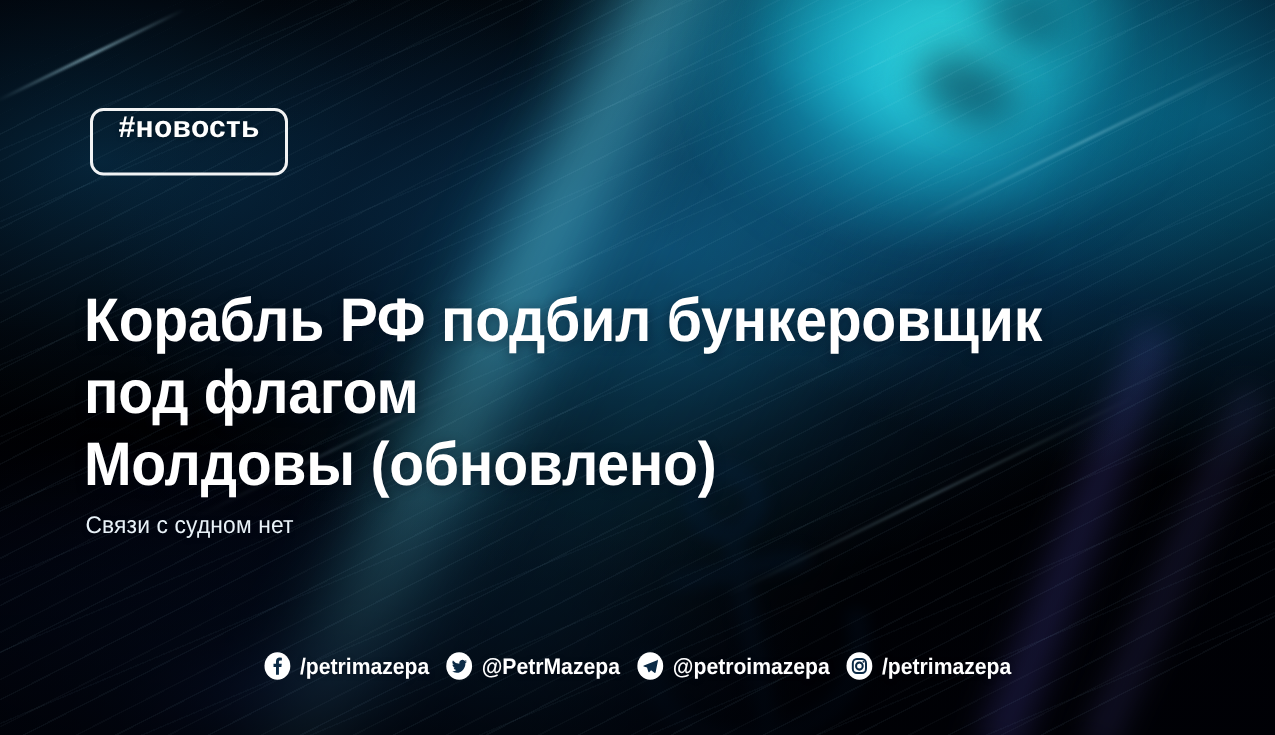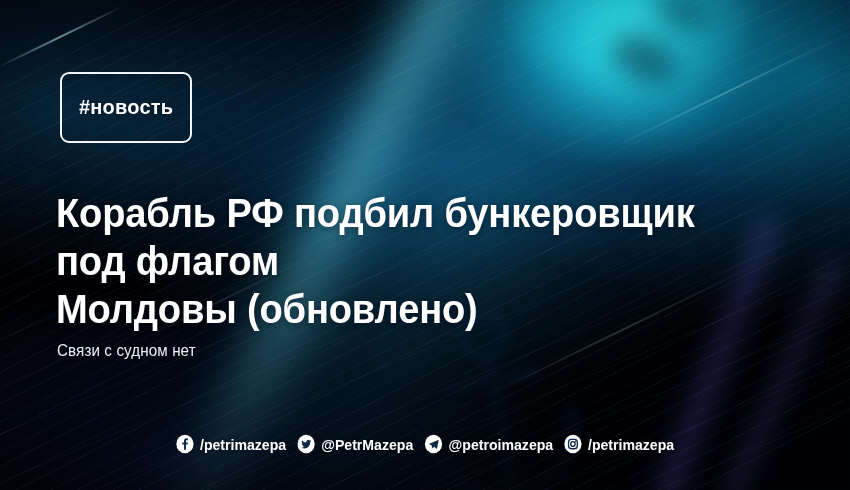--- a/index.html
+++ b/index.html
@@ -193,23 +193,23 @@
   .content {
     position: absolute;
     inset: 0;
   }
 
   .badge {
     position: absolute;
     left: 60px;
     top: 72px;
     height: 41px;
-    padding: 13px 17px;
+    padding: 0 17px;
     display: flex;
-    align-items: center;
+    align-items: flex-start;
     border: 2px solid rgba(255,255,255,0.95);
     border-radius: 9px;
     color: #ffffff;
     font-size: 20px;
     font-weight: 700;
     letter-spacing: 0.2px;
     white-space: nowrap;
     text-shadow: 0 1px 3px rgba(0,0,0,0.35);
   }
 

